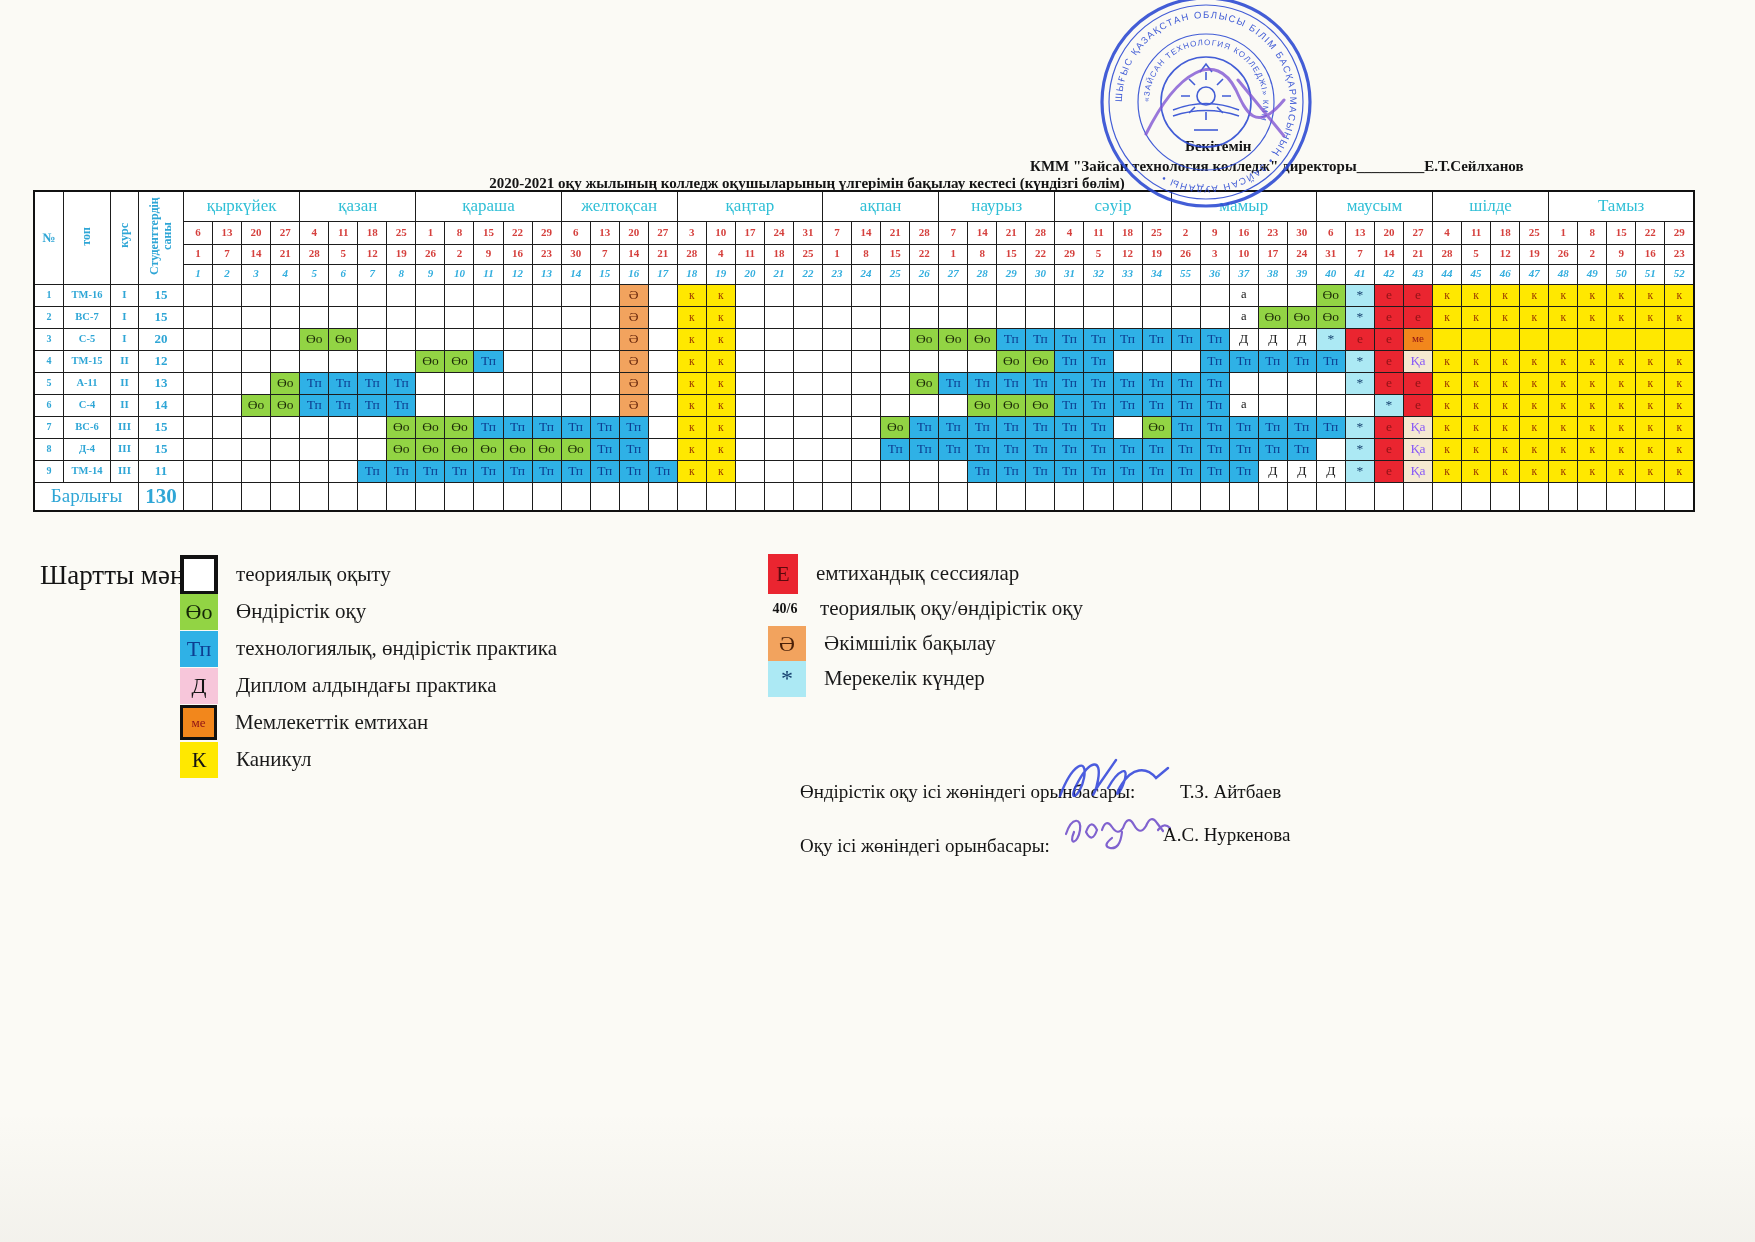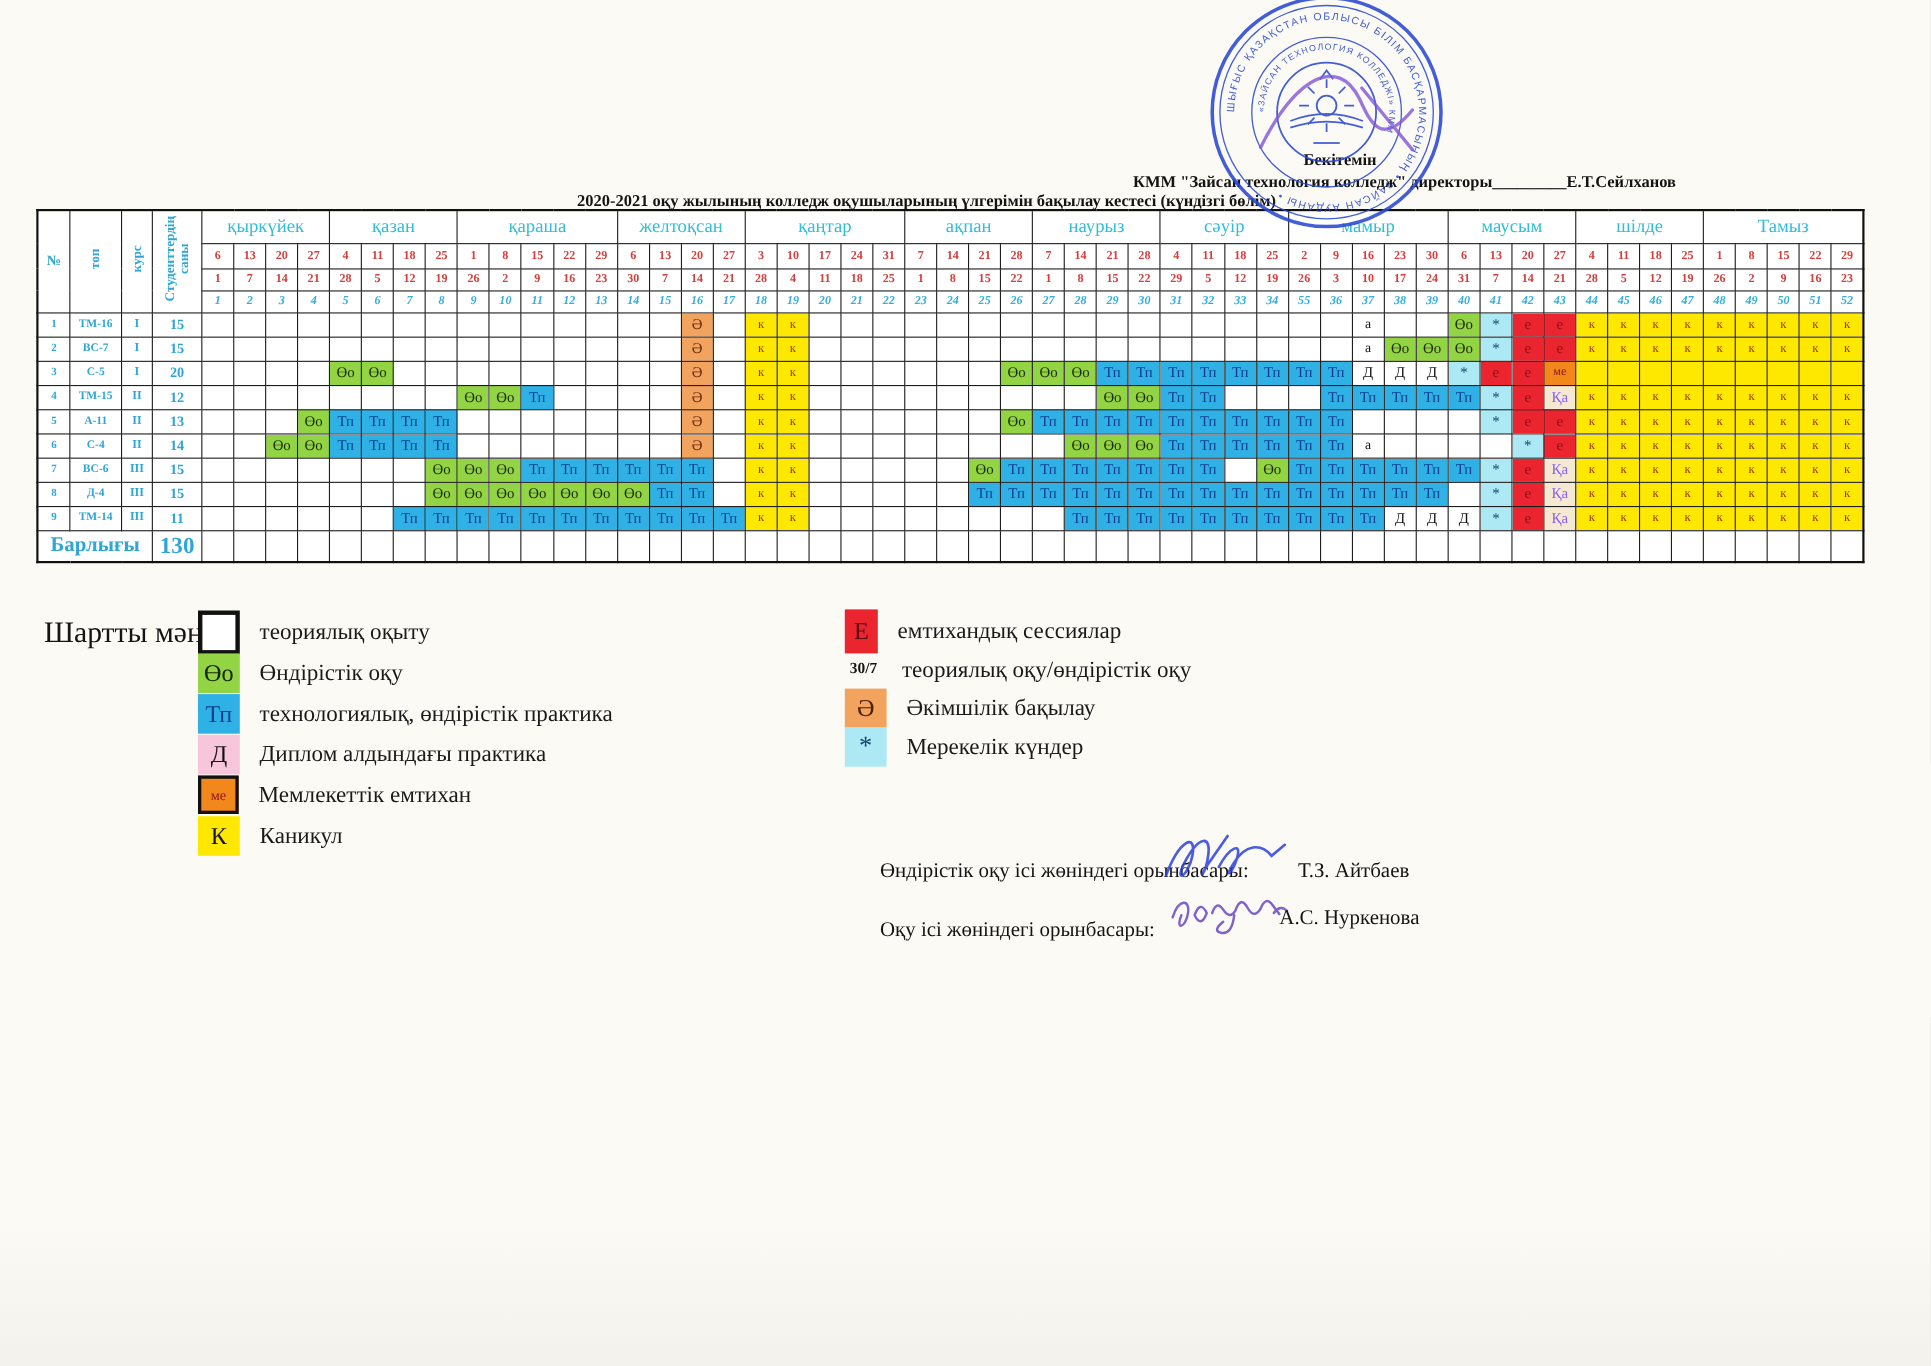--- a/index.html
+++ b/index.html
@@ -6,21 +6,21 @@
   .sheet{position:relative;width:1755px;height:1242px;background:#fbfaf5;overflow:hidden;
          font-family:"Liberation Serif", serif;color:#141414;}
   .shade{position:absolute;left:0;right:0;bottom:0;height:130px;
          background:linear-gradient(180deg,rgba(0,0,0,0),rgba(90,85,70,.05));}
 
   
   .doc-title{position:absolute;left:420px;top:92px;width:420px;text-align:center;
              font-size:29px;font-weight:bold;letter-spacing:.5px;}
   .approve{position:absolute;left:1185px;top:138px;font-size:15px;font-weight:bold;}
   .director-line{position:absolute;left:1030px;top:158px;font-size:15px;font-weight:bold;white-space:nowrap;}
-  .subtitle{position:absolute;left:420px;top:175px;width:740px;text-align:right;
+  .subtitle{position:absolute;left:437px;top:175px;width:740px;text-align:center;
             font-size:15px;font-weight:bold;}
 
   
   table.sched{position:absolute;left:33px;top:190px;width:1662px;border-collapse:collapse;
               table-layout:fixed;background:#fff;}
   table.sched th,table.sched td{border:1.5px solid #1d1d1d;padding:0;text-align:center;
               overflow:hidden;white-space:nowrap;line-height:1.05;}
   table.sched{border:2.5px solid #111;}
   tr.mon-row{height:30px;} tr.d1-row{height:23px;} tr.d2-row{height:20px;} tr.wn-row{height:20px;}
   tr.body-row{height:22px;} tr.total-row{height:29px;}
@@ -28,21 +28,21 @@
   th.d1,th.d2{font-size:11px;color:#d5403d;font-weight:bold;}
   th.wn{font-size:11px;color:#33aede;font-style:italic;font-weight:bold;}
   th.corner{background:#fff;}
   .vert{writing-mode:vertical-rl;transform:rotate(180deg);display:inline-block;
         color:#2fa6d6;font-weight:bold;font-size:12px;line-height:1.1;max-height:86px;white-space:normal;}
   th.corner .num-h{color:#2fa6d6;font-weight:bold;font-size:13px;}
   td.num{font-size:10px;color:#2fa6d6;font-weight:bold;}
   td.grp{font-size:10.5px;color:#2fa6d6;font-weight:bold;}
   td.crs{font-size:11px;color:#2fa6d6;font-weight:bold;}
   td.stu{font-size:13px;color:#2fa6d6;font-weight:bold;}
-  td.total{font-size:19px;color:#2fa6d6;font-weight:bold;}
+  td.total{font-size:19px;color:#2fa6d6;font-weight:normal;}
   td.tval{font-size:21px;}
   td.cell{font-size:13.5px;}
   td.oo{background:#92d444;color:#1c2a07;}
   td.tp{background:#2fb1e6;color:#0d3e91;}
   td.adm{background:#f2a35e;color:#6b2a0e;}
   td.kan{background:#ffe800;color:#9c3a00;font-size:11.5px;}
   td.k0{color:transparent;}
   td.hol{background:#ace9f4;color:#15406e;}
   td.ex{background:#ea2530;color:#8f1216;}
   td.me{background:#f2871c;color:#8f1216;font-size:11px;}
@@ -882,21 +882,21 @@
         <span class="sw sw-kan">К</span>
         <span class="llab">Каникул</span>
       </div>
     </div>
   <div class="legend-right">
       <div class="litem">
         <span class="sw sw-ex">Е</span>
         <span class="llab">емтихандық сессиялар</span>
       </div>
       <div class="litem">
-        <span class="sw sw-ratio">30/7</span>
+        <span class="sw sw-ratio">40/6</span>
         <span class="llab">теориялық оқу/өндірістік оқу</span>
       </div>
       <div class="litem">
         <span class="sw sw-adm">Ә</span>
         <span class="llab">Әкімшілік бақылау</span>
       </div>
       <div class="litem">
         <span class="sw sw-hol">*</span>
         <span class="llab">Мерекелік күндер</span>
       </div>

